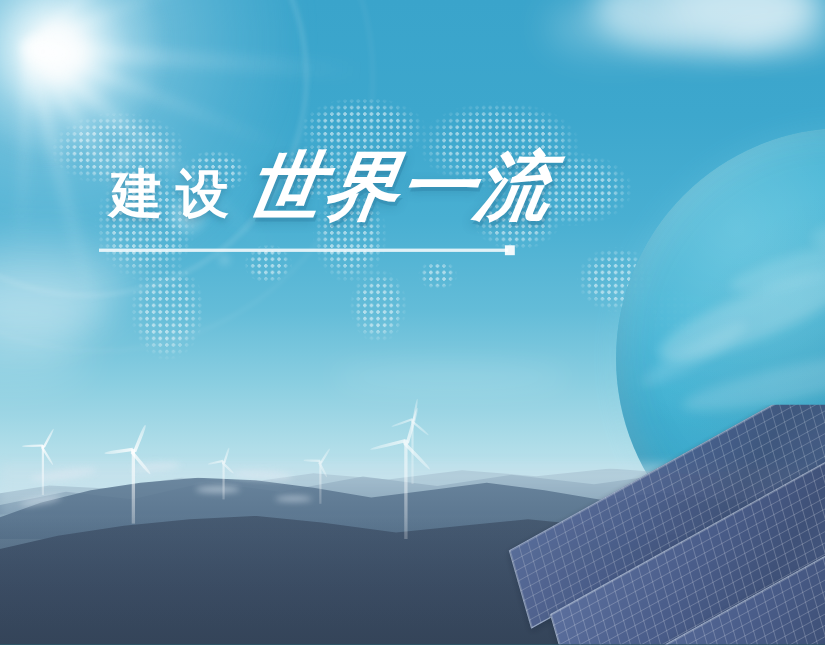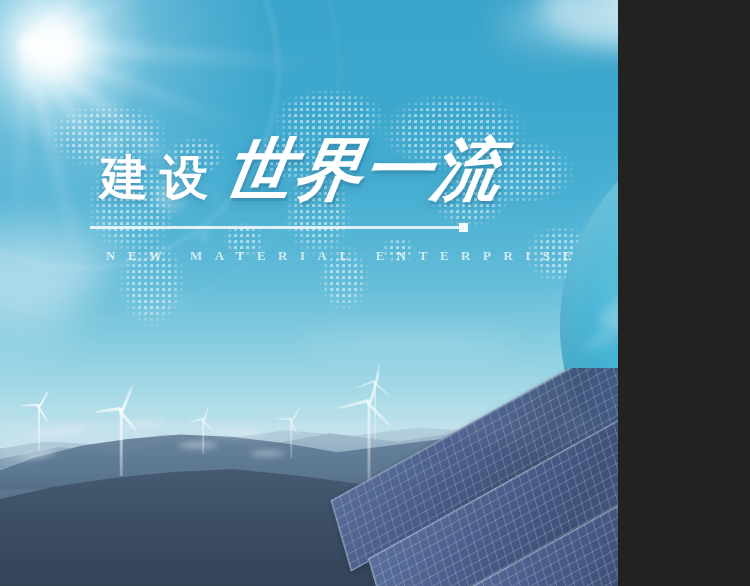--- a/index.html
+++ b/index.html
@@ -1,23 +1,23 @@
 <!DOCTYPE html>
 <html lang="zh"><head>
 <meta charset="utf-8">
 <title>Banner</title>
 <style>
   html,body{margin:0;padding:0;background:#222;}
   *{box-sizing:border-box;}
 
   .banner{
     position:relative;
-    width:618px;height:586px;
+    width:750px;height:586px;
     overflow:hidden;
-    font-family:Liberation Serif, serif;
+    font-family:Liberation Sans, sans-serif;
     background:#3ba6cc;
     user-select:none;
   }
 
   
   .sky{
     position:absolute;inset:0;
     background:linear-gradient(to bottom,
         #3aa4cb 0%,
         #3da7cd 18%,
@@ -377,16 +377,15 @@
   </div>
 
   <div class="copy">
     <div class="line1">
       <span class="t-build">建设</span>
       <span class="t-world">世界一流</span>
     </div>
     <div class="divider">
       <span class="cap"></span>
     </div>
-    <div class="subtitle">NEW MATERIAL ENTERPRISE</div>
   </div>
 
 </div>
 
 </body></html>

